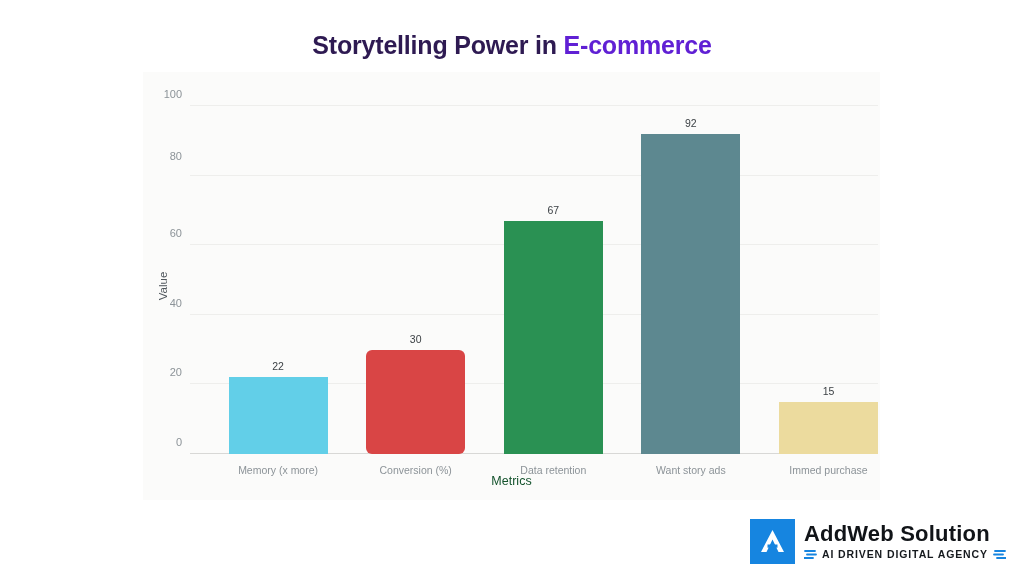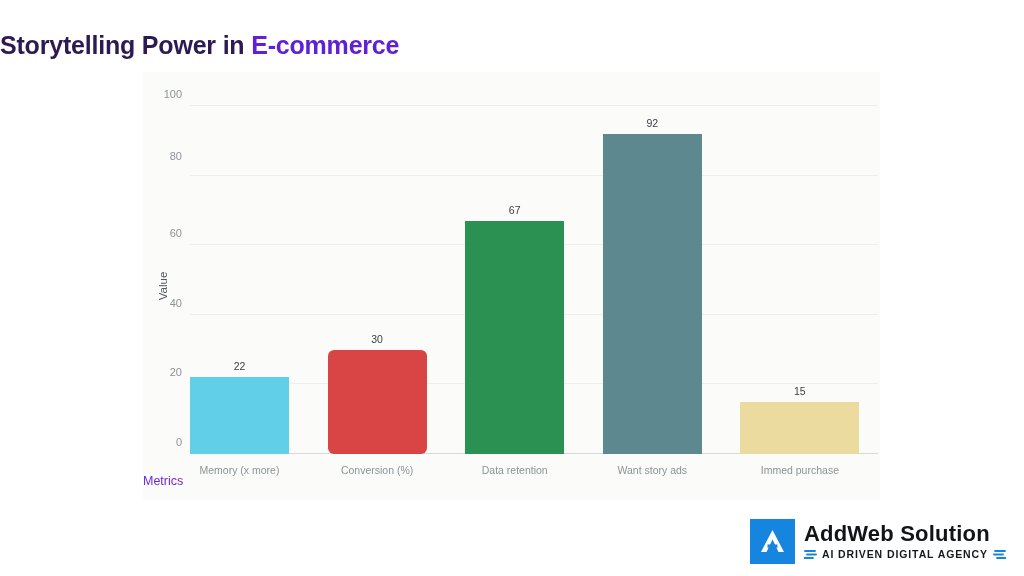--- a/index.html
+++ b/index.html
@@ -14,20 +14,21 @@
     overflow: hidden;
     position: relative;
   }
 
   
   .title-wrap {
     position: absolute;
     top: 30px;
     left: 0;
     width: 1024px;
+    text-align: center;
   }
   .title {
     font-size: 25px;
     font-weight: bold;
     letter-spacing: -0.2px;
     line-height: 1.2;
     white-space: nowrap;
   }
   .title .t-dark { color: #2e1a52; }
   .title .t-accent { color: #6020d4; }
@@ -87,21 +88,21 @@
     display: flex;
     align-items: flex-end;
     justify-content: space-around;
   }
   .bar-slot {
     position: relative;
     height: 100%;
     flex: 1 1 0;
     display: flex;
     align-items: flex-end;
-    justify-content: flex-start;
+    justify-content: flex-end;
   }
   .bar {
     width: 99px;
     position: relative;
   }
   .bar-value {
     position: absolute;
     bottom: 100%;
     left: 0;
     width: 100%;
@@ -120,23 +121,23 @@
     font-size: 10.5px;
     color: #8c9398;
     white-space: nowrap;
   }
 
   .axis-x-label {
     position: absolute;
     left: 0;
     width: 100%;
     bottom: 12px;
-    text-align: left;
+    text-align: center;
     font-size: 12.5px;
-    color: #6d28d9;
+    color: #14532d;
   }
   .axis-y-label {
     position: absolute;
     left: 6px;
     top: 50%;
     transform: translateY(-50%) rotate(-90deg);
     transform-origin: center center;
     font-size: 11.5px;
     color: #4f565c;
     white-space: nowrap;
@@ -235,21 +236,21 @@
             <div class="xtick">Data retention</div>
           </div>
         </div>
         <div class="bar-slot">
           <div class="bar" style="height: 92%; background: rgb(93, 136, 144);">
             <div class="bar-value">92</div>
             <div class="xtick">Want story ads</div>
           </div>
         </div>
         <div class="bar-slot">
-          <div class="bar" style="height: 15%; background: rgb(236, 219, 158); padding-left: 20px;">
+          <div class="bar" style="height: 15%; background: rgb(236, 219, 158);">
             <div class="bar-value">15</div>
             <div class="xtick">Immed purchase</div>
           </div>
         </div>
       </div>
   </div>
 
   <div class="axis-x-label">Metrics</div>
 </div>
 

